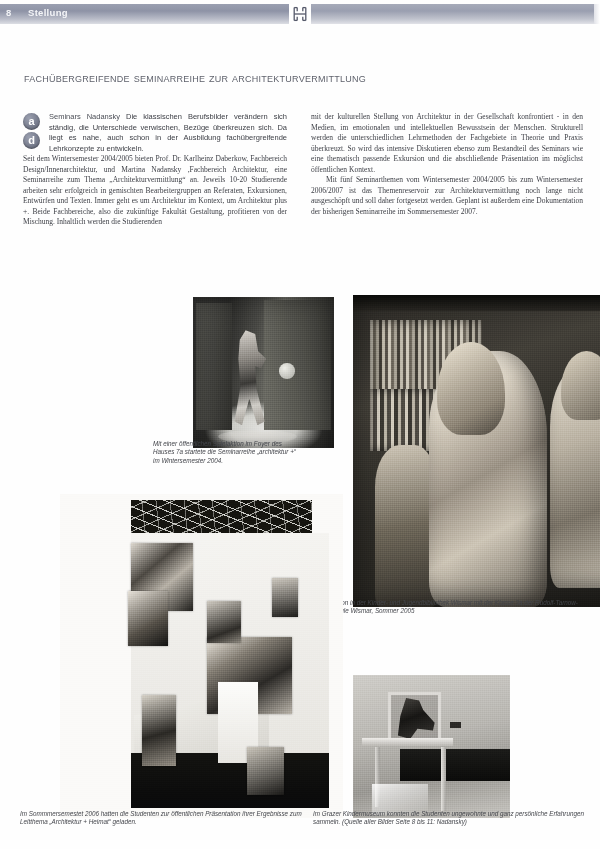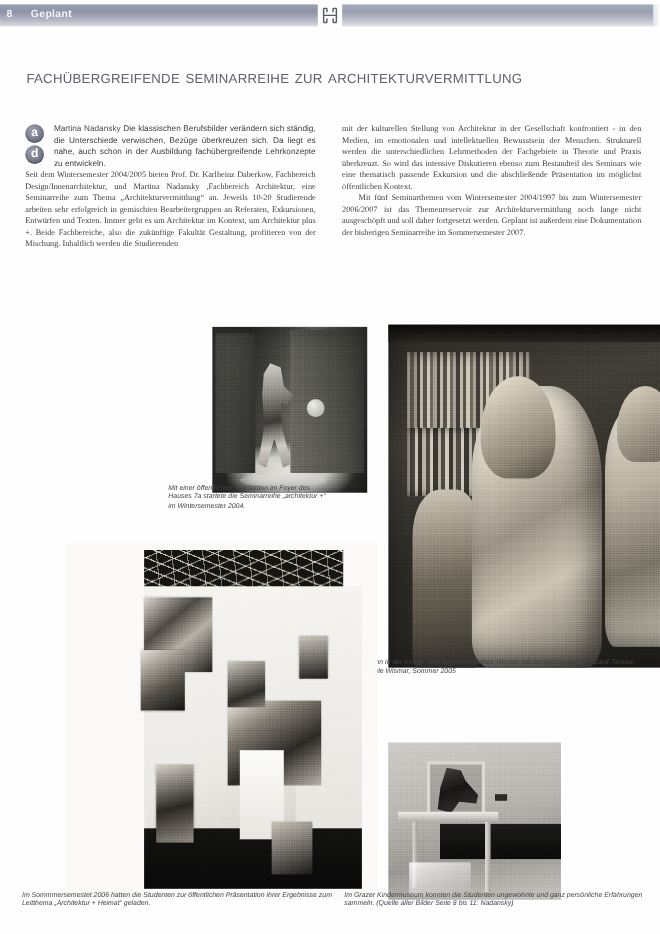--- a/index.html
+++ b/index.html
@@ -56,22 +56,22 @@
   
   .title-main {
     position: absolute; left: 23px; top: 40px;
     font-size: 26px; font-weight: bold; color: #2a2a31;
     letter-spacing: .2px;
     font-variant: small-caps;
     text-transform: lowercase;
   }
   .title-main::first-letter { font-size: 26px; }
   .title-sub {
-    position: absolute; left: 24px; top: 60px;
-    font-size: 17px; color: #5f626c;
+    position: absolute; left: 24px; top: 70px;
+    font-size: 13px; color: #5f626c;
     font-variant: small-caps;
     text-transform: lowercase;
     letter-spacing: .25px;
     text-align: center;
   }
 
   
   .col {
     position: absolute;
     font-size: 7.5px;
@@ -259,21 +259,21 @@
 </head>
 <body>
 
 <div id="page">
 
   <div class="header-band">
     <div class="band-left"></div>
     <div class="band-right"></div>
     <div class="band-fade"></div>
     <div class="band-pagenum">8</div>
-    <div class="band-section">Geplant</div>
+    <div class="band-section">Stellung</div>
     <div class="logo-mark">
       <svg width="16" height="16" viewBox="0 0 16 16" aria-hidden="true">
         <g fill="none" stroke="#55596a" stroke-width="1.3">
           <path d="M2.2 1.6 V14.4"></path>
           <path d="M13.8 1.6 V14.4"></path>
           <path d="M2.2 8 H13.8"></path>
           <path d="M5.2 1.6 V5.2"></path>
           <path d="M10.8 1.6 V5.2"></path>
           <path d="M5.2 10.8 V14.4"></path>
           <path d="M10.8 10.8 V14.4"></path>
@@ -288,30 +288,30 @@
 
   <div class="title-sub">Fachübergreifende Seminarreihe zur Architekturvermittlung</div>
 
   <div class="col col-left">
     <div class="lede-wrap">
       <div class="badges">
         <div class="badge">a</div>
         <div class="badge">d</div>
       </div>
       <div class="lede">
-        <span class="author">Martina Nadansky</span>
+        <span class="author">Seminars Nadansky</span>
         <span>Die klassischen Berufsbilder verändern sich ständig, die Unterschiede verwischen, Bezüge überkreuzen sich. Da liegt es nahe, auch schon in der Ausbildung fachübergreifende Lehrkonzepte zu entwickeln.</span>
       </div>
     </div>
     <p>Seit dem Wintersemester 2004/2005 bieten Prof. Dr. Karlheinz Daberkow, Fachbereich Design/Innenarchitektur, und Martina Nadansky ,Fachbereich Architektur, eine Seminarreihe zum Thema „Architekturvermittlung“ an. Jeweils 10-20 Studierende arbeiten sehr erfolgreich in gemischten Bearbeitergruppen an Referaten, Exkursionen, Entwürfen und Texten. Immer geht es um Architektur im Kontext, um Architektur plus +. Beide Fachbereiche, also die zukünftige Fakultät Gestaltung, profitieren von der Mischung. Inhaltlich werden die Studierenden</p>
   </div>
 
   <div class="col col-right">
     <p>mit der kulturellen Stellung von Architektur in der Gesellschaft konfrontiert - in den Medien, im emotionalen und intellektuellen Bewusstsein der Menschen. Strukturell werden die unterschiedlichen Lehrmethoden der Fachgebiete in Theorie und Praxis überkreuzt. So wird das intensive Diskutieren ebenso zum Bestandteil des Seminars wie eine thematisch passende Exkursion und die abschließende Präsentation im möglichst öffentlichen Kontext.</p>
-    <p>Mit fünf Seminarthemen vom Wintersemester 2004/1997 bis zum Wintersemester 2006/2007 ist das Themenreservoir zur Architekturvermittlung noch lange nicht ausgeschöpft und soll daher fortgesetzt werden. Geplant ist außerdem eine Dokumentation der bisherigen Seminarreihe im Sommersemester 2007.</p>
+    <p>Mit fünf Seminarthemen vom Wintersemester 2004/2005 bis zum Wintersemester 2006/2007 ist das Themenreservoir zur Architekturvermittlung noch lange nicht ausgeschöpft und soll daher fortgesetzt werden. Geplant ist außerdem eine Dokumentation der bisherigen Seminarreihe im Sommersemester 2007.</p>
   </div>
 
   <figure class="figure" id="fig-stage">
     <div class="frame">
       <div class="stage-bg"></div>
       <div class="stage-panel-l"></div>
       <div class="stage-panel-r"></div>
       <div class="stage-ball"></div>
       <div class="stage-floor"></div>
       <div class="stage-person"></div>

